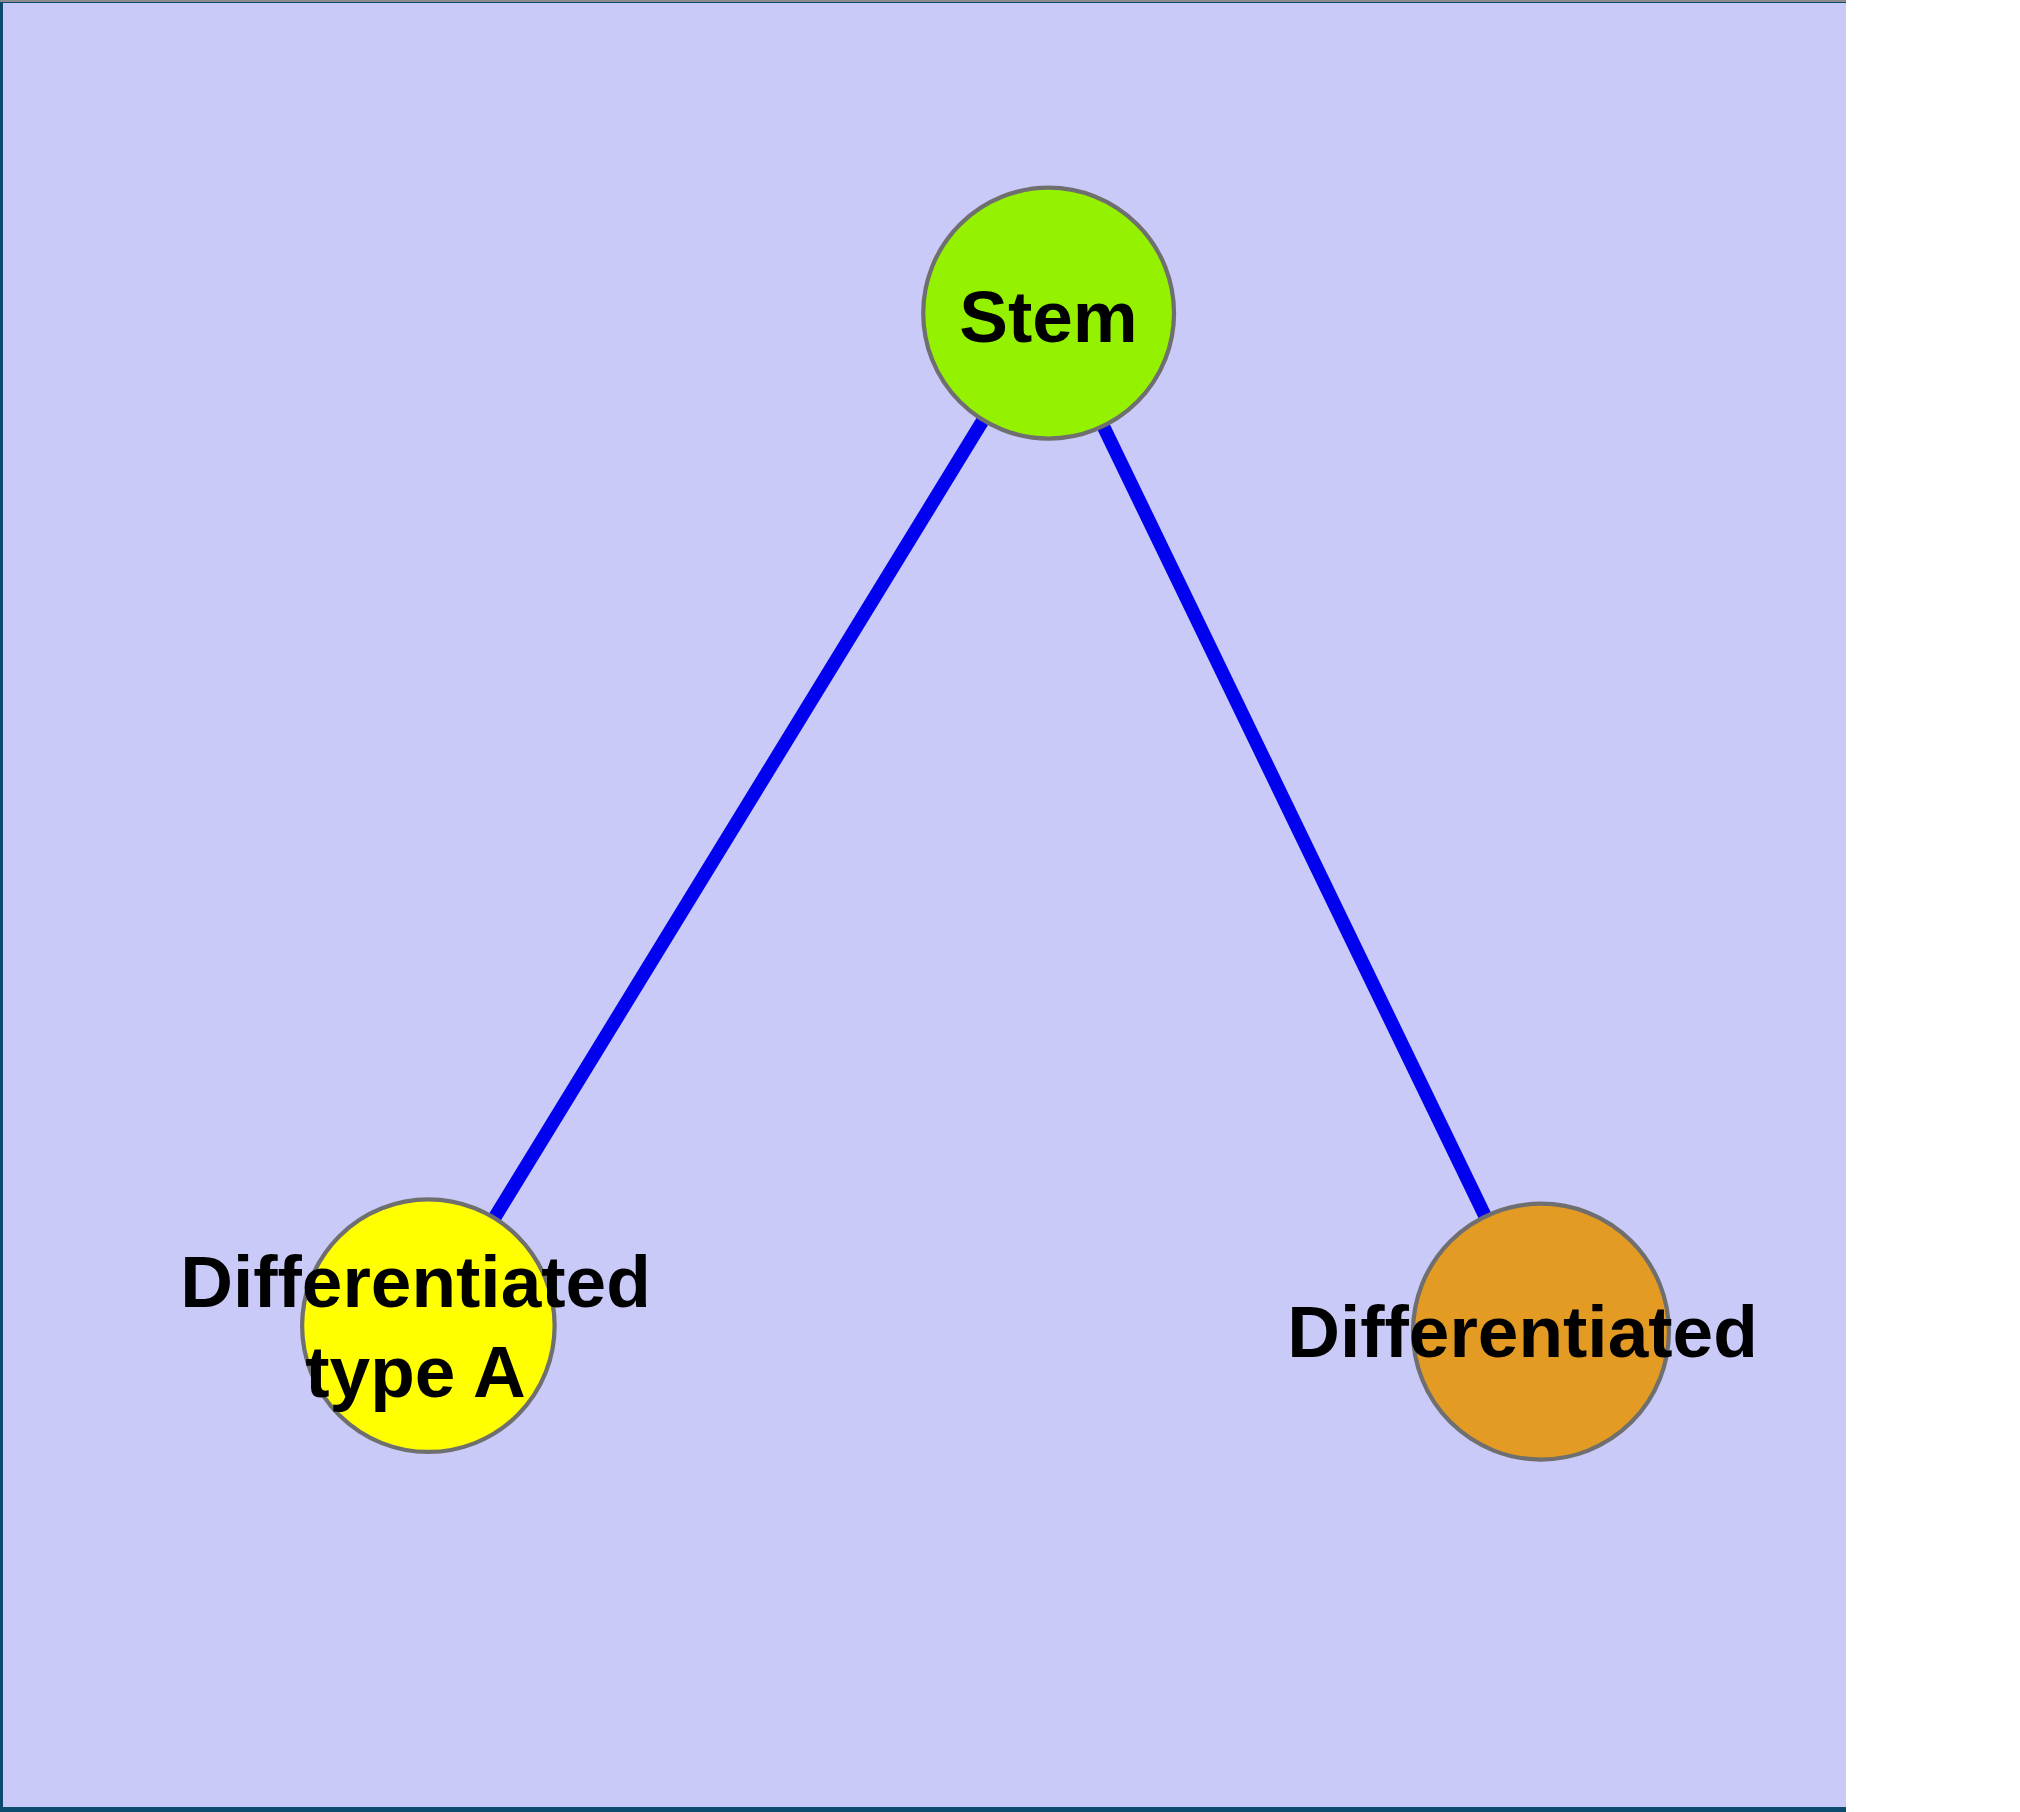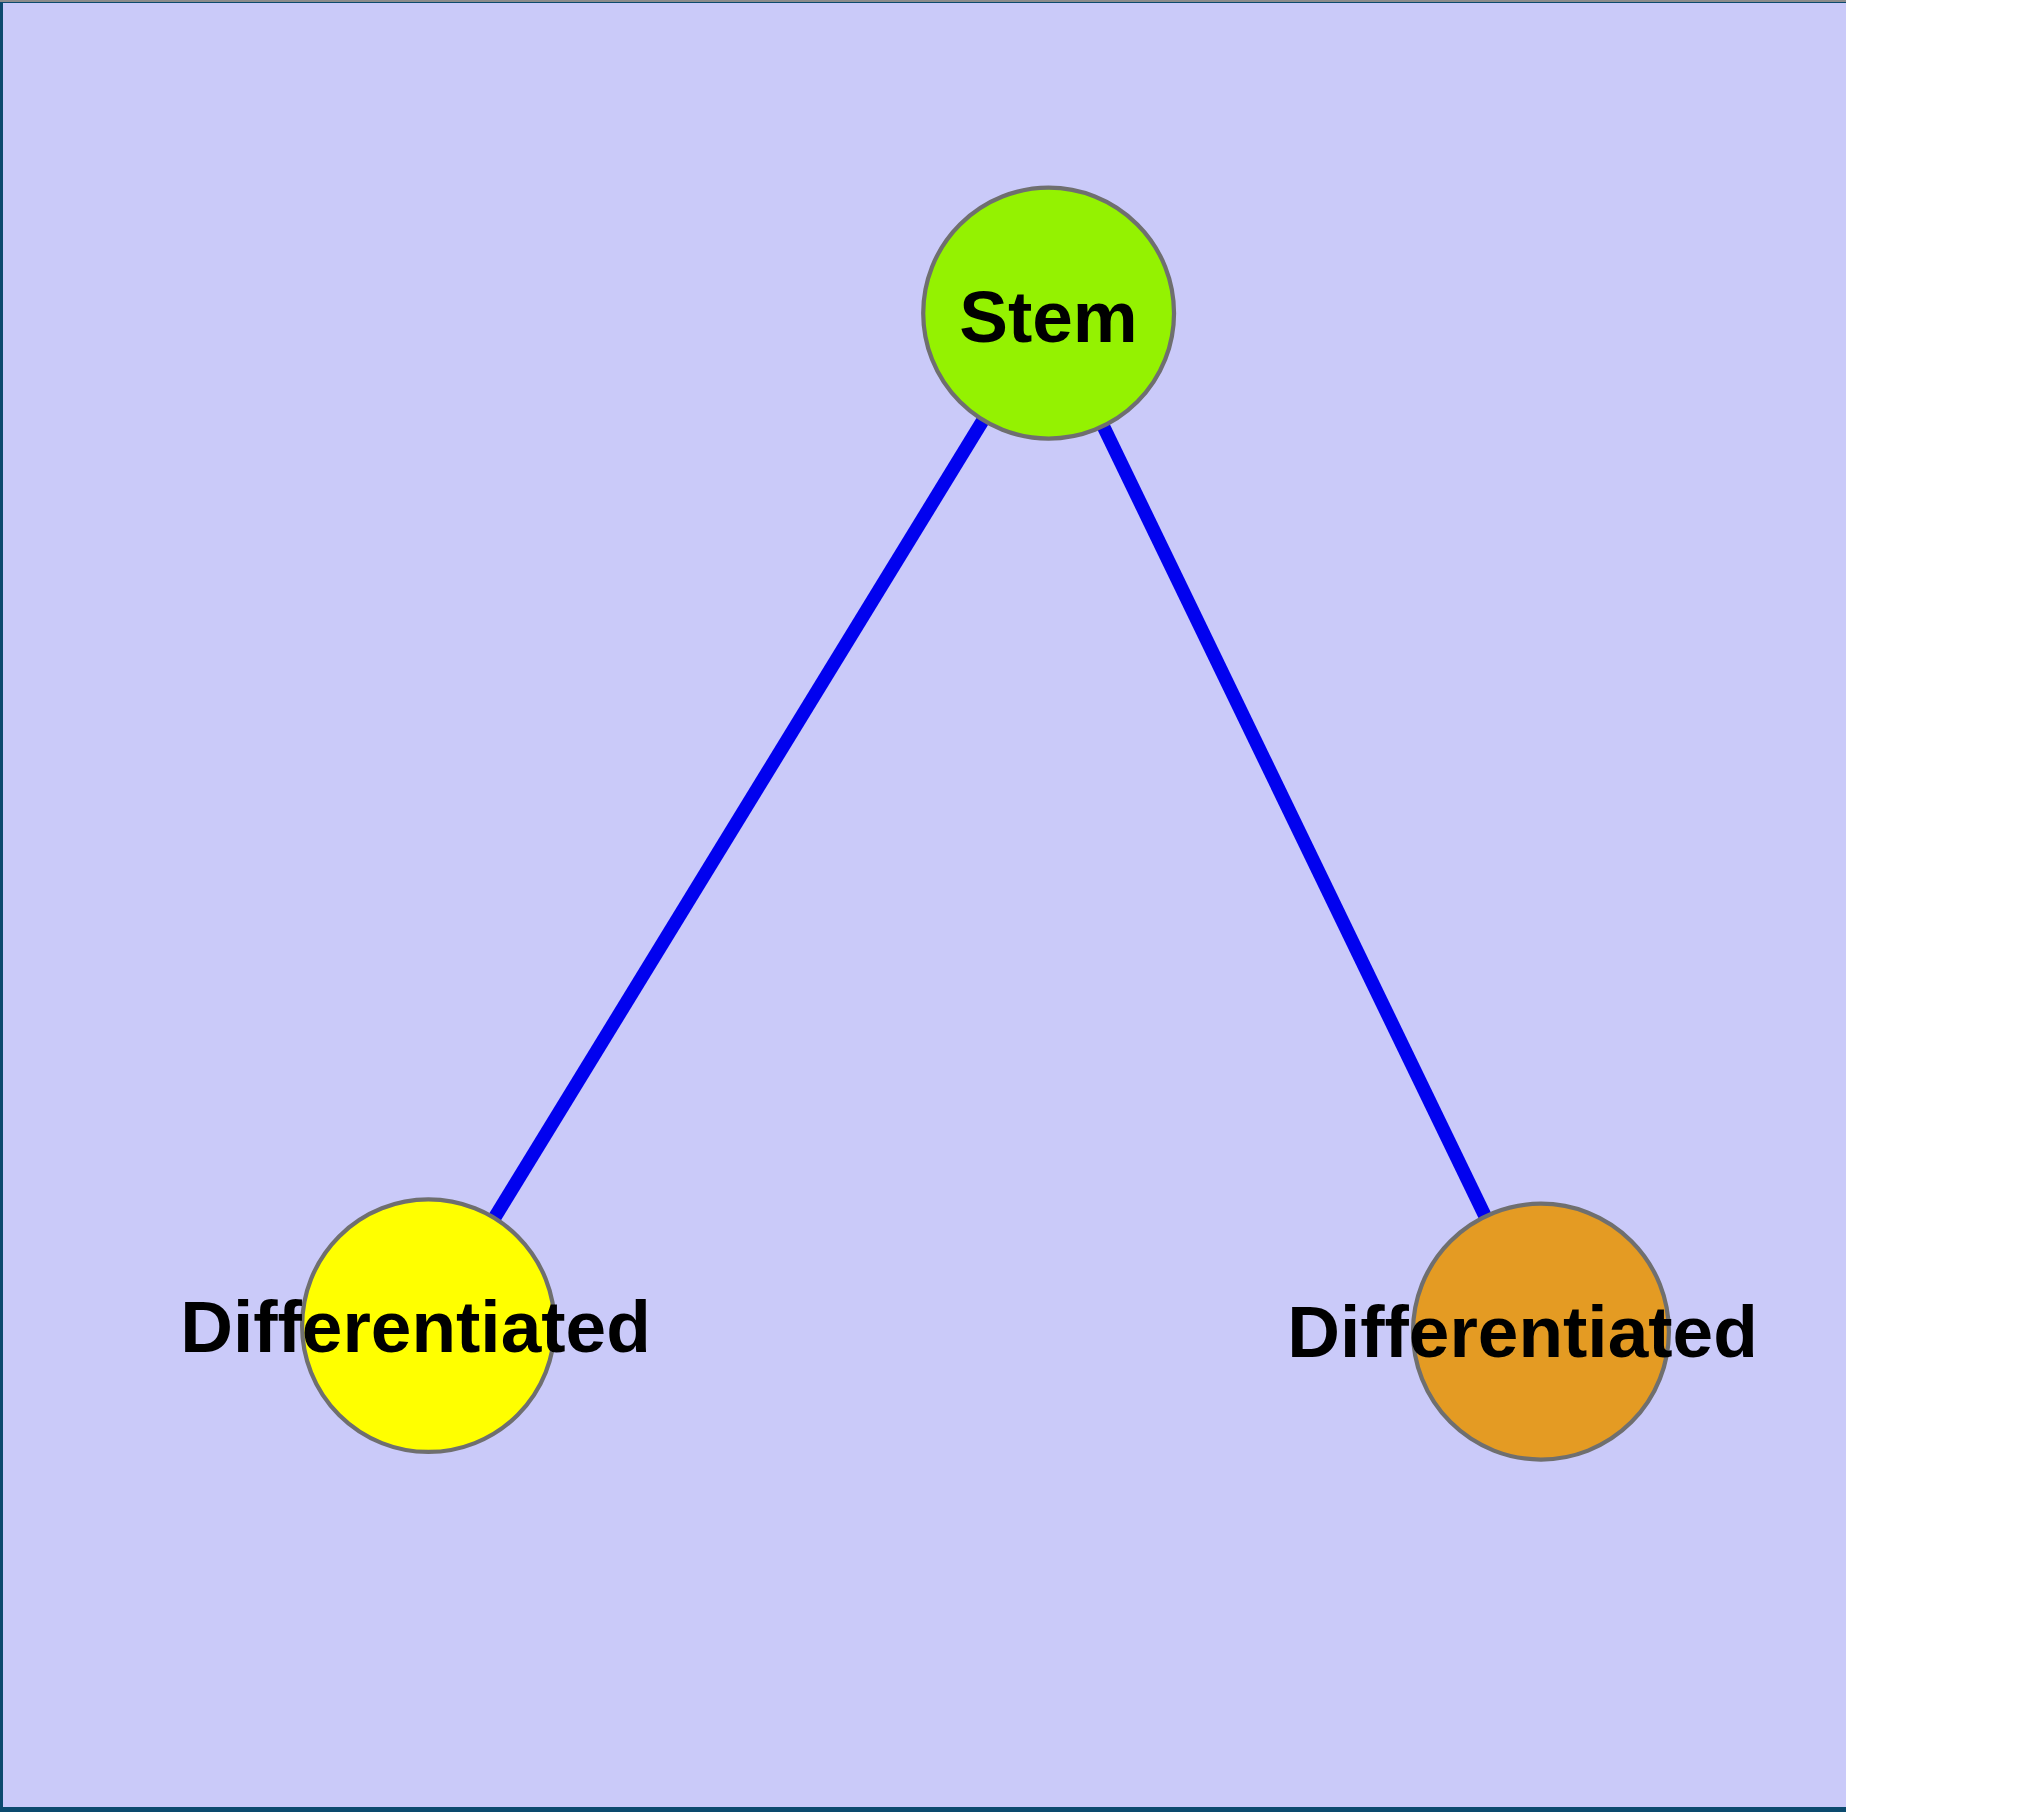--- a/index.html
+++ b/index.html
@@ -66,20 +66,21 @@
       <circle cx="502" cy="1561" r="149" stroke-width="5" fill="#FFFF00" stroke="#6F6F6F"></circle>
       <circle cx="1815" cy="1568" r="151" stroke-width="5" fill="#E49B23" stroke="#6F6F6F"></circle>
     </svg>
 
     <div class="node-label" style="left: 1046px; top: 314px; color: rgb(0, 0, 0);">
       <div>Stem</div>
     </div>
 
     <div class="node-label" style="left: 413px; top: 1324px; color: rgb(0, 0, 0);">
       <div>Differentiated</div>
+      <div>type A</div>
     </div>
 
     <div class="node-label" style="left: 1520px; top: 1329px; color: rgb(0, 0, 0);">
       <div>Differentiated</div>
     </div>
 
   </div>
 </div>
 
 

